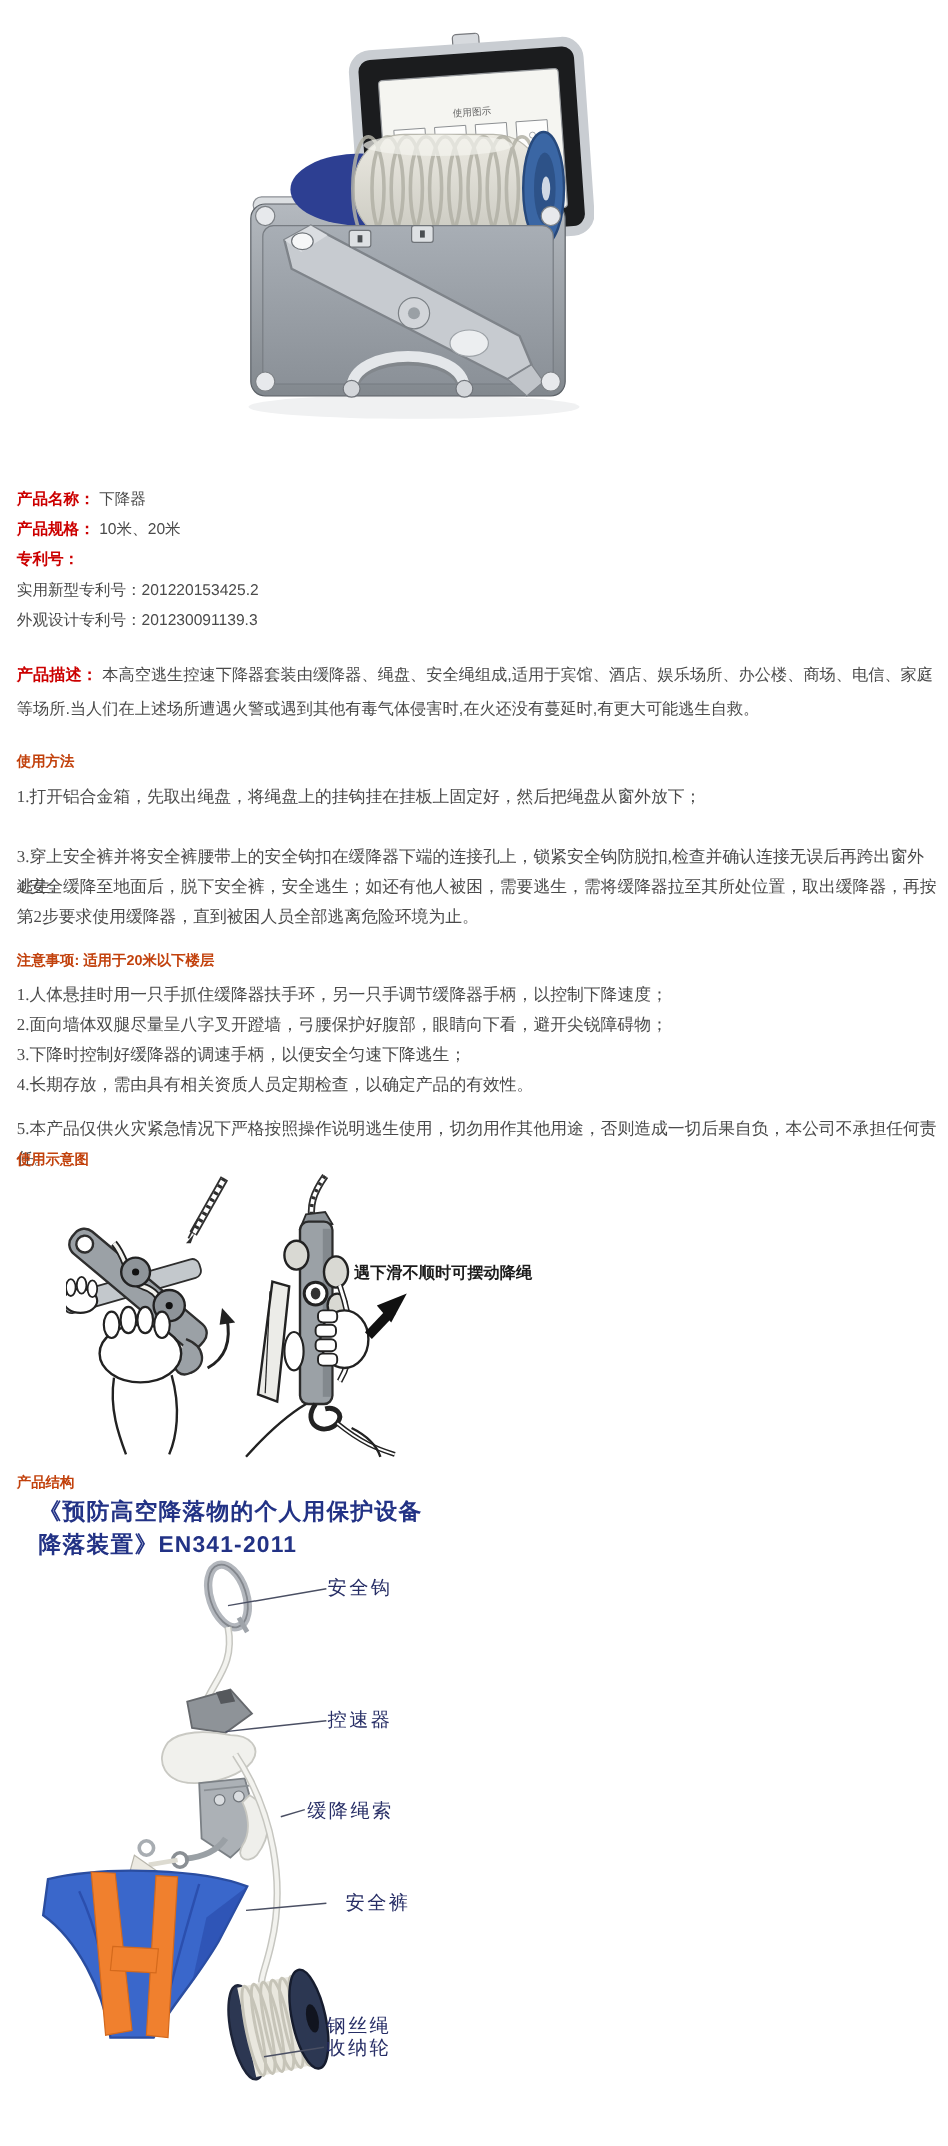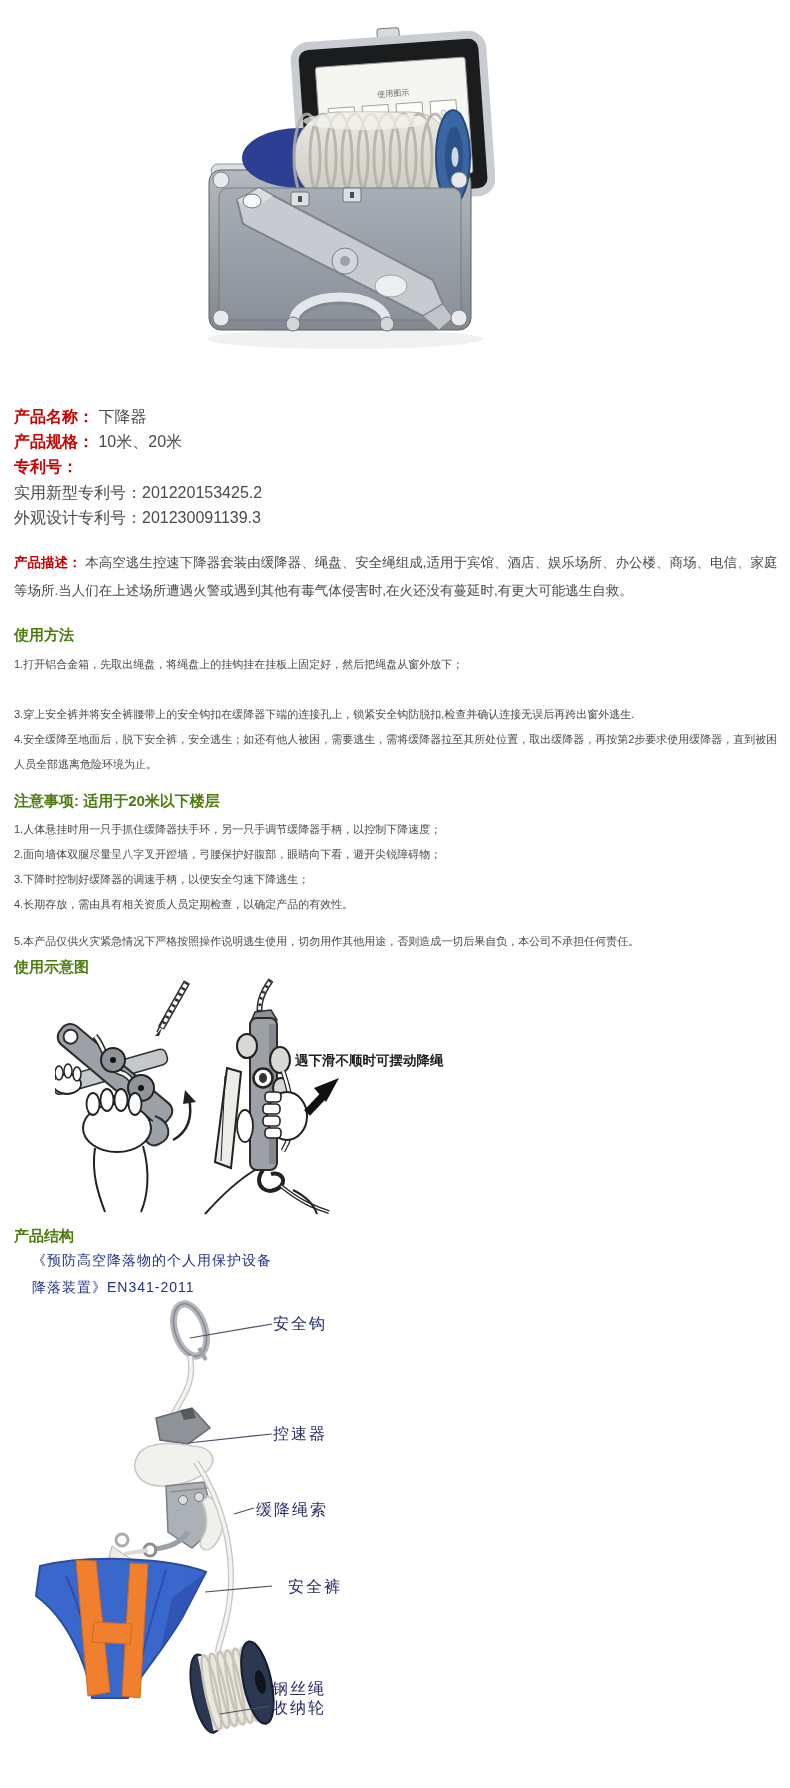--- a/index.html
+++ b/index.html
@@ -1,25 +1,25 @@
 <!DOCTYPE html>
 <html><head>
 <meta charset="utf-8">
 <style>
   html,body{margin:0;padding:0;background:#fff;}
   .page{position:relative;width:790px;height:1788px;background:#ffffff;overflow:hidden;
         font-family:"Liberation Sans","DejaVu Sans",sans-serif;color:#4a4a4a;}
   .abs{position:absolute;}
-  .row{font-size:16px;white-space:nowrap;}
+  .row{font-size:13px;white-space:nowrap;}
   .lbl{color:#cc0000;font-weight:bold;}
-  .heading{font-size:15px;font-weight:bold;color:#4d7c0f;white-space:nowrap;}
+  .heading{font-size:12px;font-weight:bold;color:#c2410c;white-space:nowrap;}
   .para{font-size:13.5px;line-height:28px;width:766px;}
-  .item{font-size:11px;line-height:25px;width:768px;}
+  .item{font-size:14px;line-height:25px;width:768px;font-family:Liberation Serif, serif;}
   .annot{font-size:13.5px;font-weight:bold;color:#1c1c1c;white-space:nowrap;}
-  .std{font-size:14px;font-weight:normal;color:#223285;letter-spacing:1px;line-height:27px;white-space:nowrap;}
+  .std{font-size:19px;font-weight:bold;color:#223285;letter-spacing:1px;line-height:27px;white-space:nowrap;}
   .slabel{font-size:16px;color:#272e66;letter-spacing:2px;line-height:19px;white-space:nowrap;}
   svg{display:block;}
 </style>
 </head>
 <body>
 
 <div class="page">
 
   <svg class="abs" style="left:195px;top:18px;" width="300" height="335" viewBox="0 0 300 335">
     <defs>

